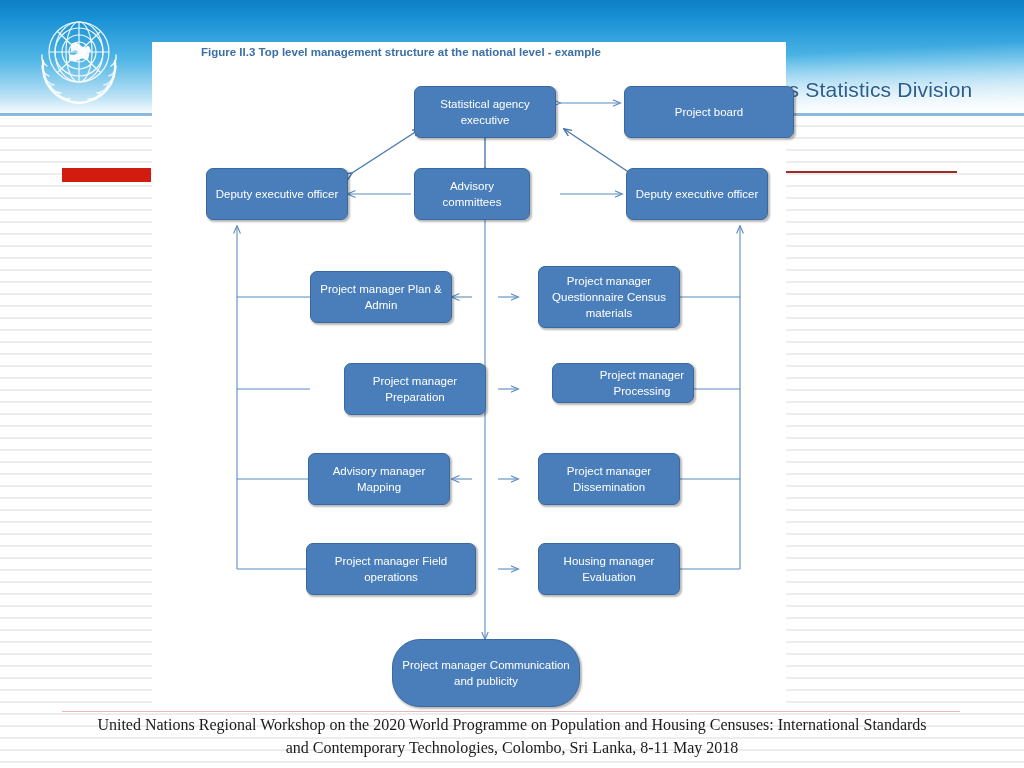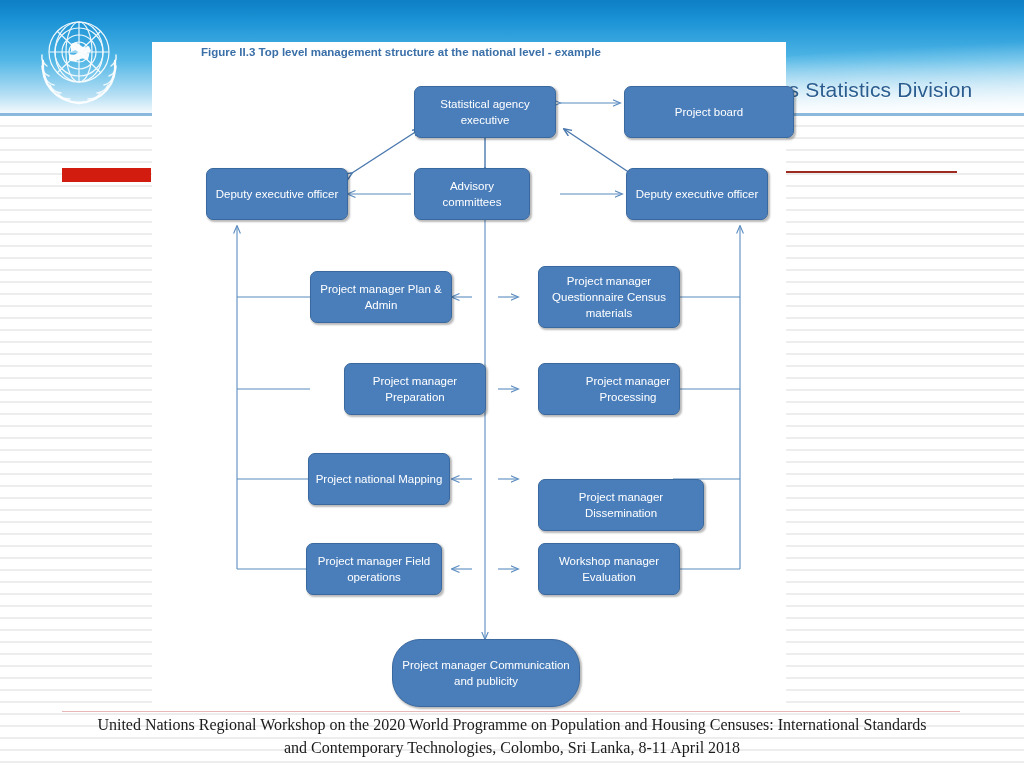--- a/index.html
+++ b/index.html
@@ -285,45 +285,45 @@
       </div>
 
       <div class="node" style="left:158px; top:229px; width:142px; height:52px;">
         <span>Project manager Plan &amp; Admin</span>
       </div>
 
       <div class="node" style="left:156px; top:321px; width:142px; height:52px;margin-left:36px;">
         <span>Project manager Preparation</span>
       </div>
 
-      <div class="node" style="left:386px; top:321px; width:142px; height:52px;padding-left:44px;">
+      <div class="node" style="left:400px; top:321px; width:142px; height:40px;padding-left:44px;">
         <span>Project manager Processing</span>
       </div>
 
       <div class="node" style="left:156px; top:411px; width:142px; height:52px;">
-        <span>Project national Mapping</span>
-      </div>
-
-      <div class="node" style="left:386px; top:411px; width:166px; height:52px;margin-top:26px;">
+        <span>Advisory manager Mapping</span>
+      </div>
+
+      <div class="node" style="left:386px; top:411px; width:142px; height:52px;">
         <span>Project manager Dissemination</span>
       </div>
 
-      <div class="node" style="left:154px; top:501px; width:136px; height:52px;">
+      <div class="node" style="left:154px; top:501px; width:170px; height:52px;">
         <span>Project manager Field operations</span>
       </div>
 
       <div class="node" style="left:386px; top:501px; width:142px; height:52px;">
-        <span>Workshop manager Evaluation</span>
+        <span>Housing manager Evaluation</span>
       </div>
 
       <div class="node" style="left:240px; top:597px; width:188px; height:68px;border-radius:28px;">
         <span>Project manager Communication and publicity</span>
       </div>
 
     </div>
   </div>
 
   <div id="footer">
     <span class="line">United Nations Regional Workshop on the 2020 World Programme on Population and Housing Censuses: International Standards</span>
-    <span class="line">and Contemporary Technologies, Colombo, Sri Lanka, 8-11 April 2018</span>
+    <span class="line">and Contemporary Technologies, Colombo, Sri Lanka, 8-11 May 2018</span>
   </div>
 
 </div>
 
 </body></html>

